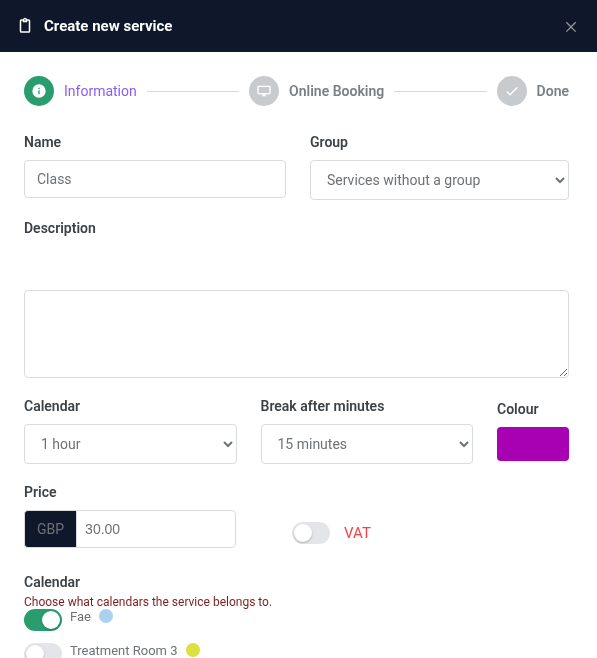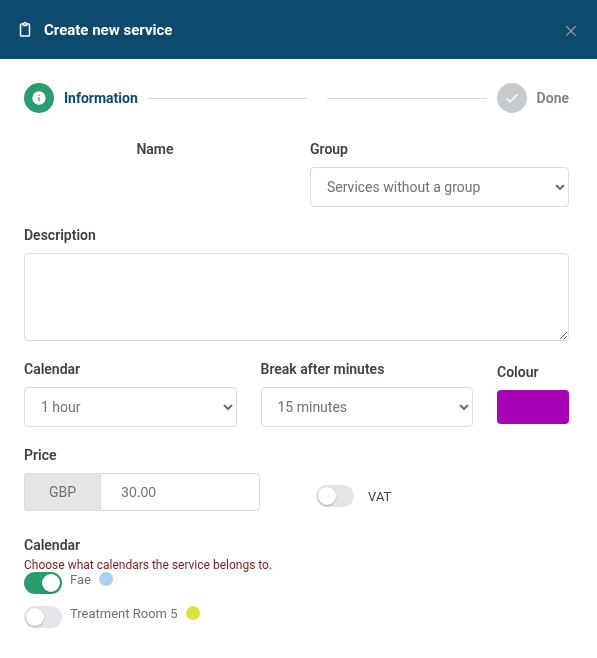--- a/index.html
+++ b/index.html
@@ -6,23 +6,23 @@
   html, body { margin: 0; padding: 0; }
   body {
     font-family: -apple-system, BlinkMacSystemFont, "Segoe UI", Roboto, Helvetica, Arial, sans-serif;
     width: 597px;
     color: #3d4246;
     background: #fff;
   }
 
   
   .modal-header {
-    background: #0c4a6e;
+    background: #0f172a;
     color: #ffffff;
-    height: 59px;
+    height: 52px;
     display: flex;
     align-items: center;
     padding: 0 16px;
     position: relative;
   }
   .modal-header .clipboard-icon {
     width: 18px; height: 18px;
     margin-right: 10px;
     flex: 0 0 auto;
   }
@@ -60,21 +60,21 @@
     display: flex; align-items: center; justify-content: center;
     flex: 0 0 auto;
     margin-right: 10px;
   }
   .step-circle.active { background: #2a9d6f; }
   .step-circle.inactive { background: #c8cbce; }
   .step-label {
     font-size: 14px;
     font-weight: 600;
   }
-  .step-label.active { color: #0c4a6e; font-weight: 700; }
+  .step-label.active { color: #8b5cf6; font-weight: 400; }
   .step-label.inactive { color: #7a7f84; }
   .step-line {
     flex: 1;
     height: 1px;
     background: #d6d8db;
     margin: 0 10px;
   }
 
   
   .row { display: flex; gap: 24px; margin-bottom: 20px; }
@@ -104,59 +104,59 @@
   select.select {
     appearance: auto;
     padding-right: 40px;
   }
   textarea.textarea {
     width: 100%;
     height: 88px;
     resize: both;
   }
 
-  .name-field { width: 262px; align-items: center; }
+  .name-field { width: 262px; }
   .group-field { flex: 1; }
-  .desc-field { width: 100%; }
+  .desc-field { width: 100%; gap: 44px; }
 
   .duration-field { width: 214px; }
   .break-field { width: 214px; }
   .colour-field { flex: 0 0 auto; justify-content: center; }
   .colour-swatch {
     width: 72px; height: 34px;
     border-radius: 4px;
     border: none;
     cursor: pointer;
   }
 
   
   .price-row { display: flex; align-items: flex-end; gap: 56px; margin-bottom: 24px; }
   .price-group {
     display: flex;
   }
   .price-addon {
-    background: #e5e5e5;
+    background: #0f172a;
     border: 1px solid #d9dcdf;
     border-right: none;
     border-radius: 4px 0 0 4px;
-    padding: 10px 24px;
+    padding: 10px 12px;
     font-size: 14px;
     color: #6e7276;
   }
   .price-input {
     border: 1px solid #d9dcdf;
     border-radius: 0 4px 4px 0;
-    padding: 10px 20px;
+    padding: 10px 8px;
     font-size: 14px;
     color: #6e7276;
     width: 160px;
     outline: none;
   }
   .vat-wrap { display: flex; align-items: center; gap: 14px; padding-bottom: 4px;}
-  .vat-label { font-size: 13px; color: #404040; }
+  .vat-label { font-size: 15px; color: #ef4444; }
 
   
   .toggle {
     width: 38px; height: 22px;
     border-radius: 11px;
     position: relative;
     cursor: pointer;
     flex: 0 0 auto;
   }
   .toggle .knob {
@@ -212,34 +212,43 @@
   <div class="stepper">
     <div class="step">
       <span class="step-circle active">
         <svg viewBox="0 0 24 24" width="16" height="16" fill="#ffffff">
           <path d="M12 2a10 10 0 1 0 10 10A10 10 0 0 0 12 2zm1 15h-2v-6h2zm0-8h-2V7h2z"></path>
         </svg>
       </span>
       <span class="step-label active">Information</span>
     </div>
     <div class="step-line"></div>
+    <div class="step">
+      <span class="step-circle inactive">
+        <svg viewBox="0 0 24 24" width="16" height="16" fill="#ffffff">
+          <path d="M20 4H4a2 2 0 0 0-2 2v9a2 2 0 0 0 2 2h6v2H8v1h8v-1h-2v-2h6a2 2 0 0 0 2-2V6a2 2 0 0 0-2-2zm0 11H4V6h16z"></path>
+        </svg>
+      </span>
+      <span class="step-label inactive">Online Booking</span>
+    </div>
     <div class="step-line"></div>
     <div class="step">
       <span class="step-circle inactive">
         <svg viewBox="0 0 24 24" width="16" height="16" fill="#ffffff">
           <path d="M9 16.17 4.83 12 3.41 13.41 9 19l12-12-1.41-1.41z"></path>
         </svg>
       </span>
       <span class="step-label inactive">Done</span>
     </div>
   </div>
 
   <div class="row">
     <div class="field name-field">
       <span class="label">Name</span>
+      <input type="text" class="text-input" value="Class" style="">
     </div>
     <div class="field group-field">
       <span class="label">Group</span>
       <select class="select">
         <option>Services without a group</option>
       </select>
     </div>
   </div>
 
   <div class="row">
@@ -294,18 +303,18 @@
         </div>
       <span class="cal-name">Fae</span>
       <span class="cal-dot" style="background:#aad1f0"></span>
     </div>
 
 
     <div class="cal-item">
       <div class="toggle off">
           <span class="knob"></span>
         </div>
-      <span class="cal-name">Treatment Room 5</span>
+      <span class="cal-name">Treatment Room 3</span>
       <span class="cal-dot" style="background:#dbe13e"></span>
     </div>
   </div>
 
 </div>
 
 </body></html>

